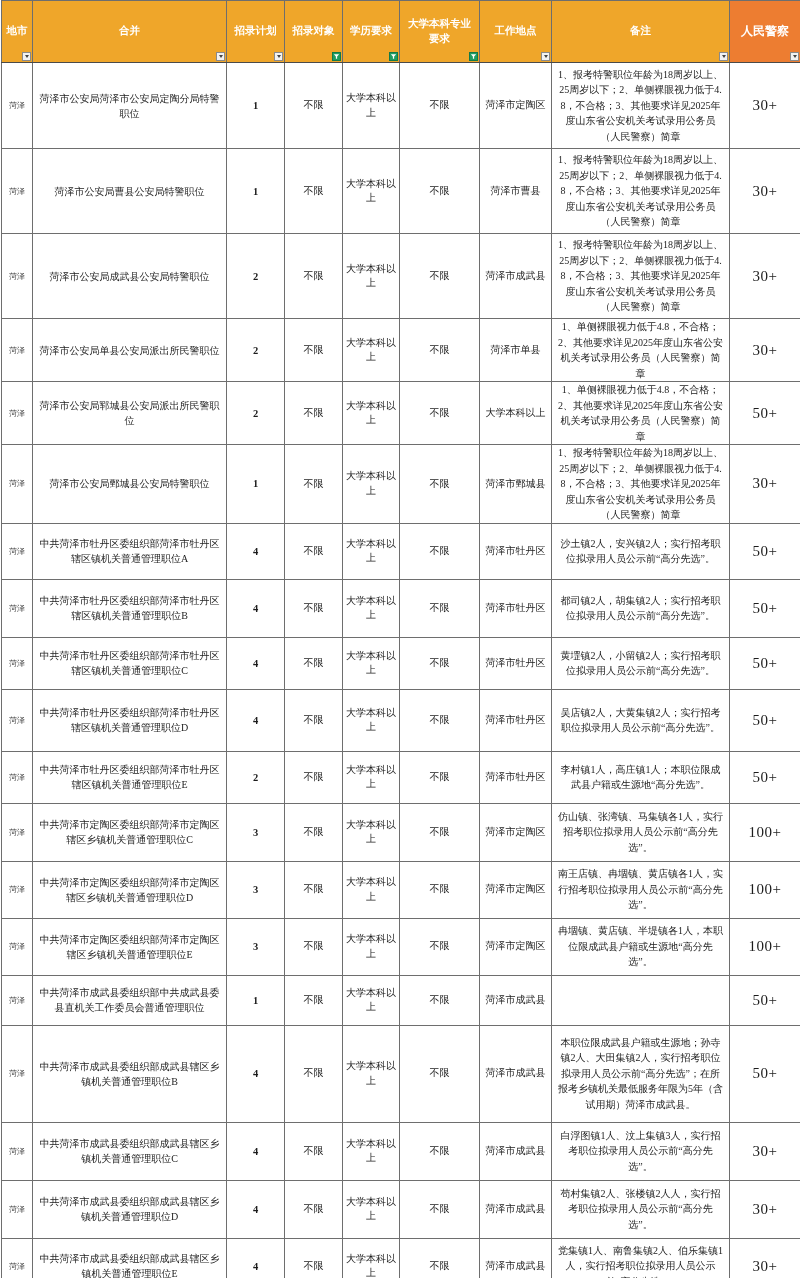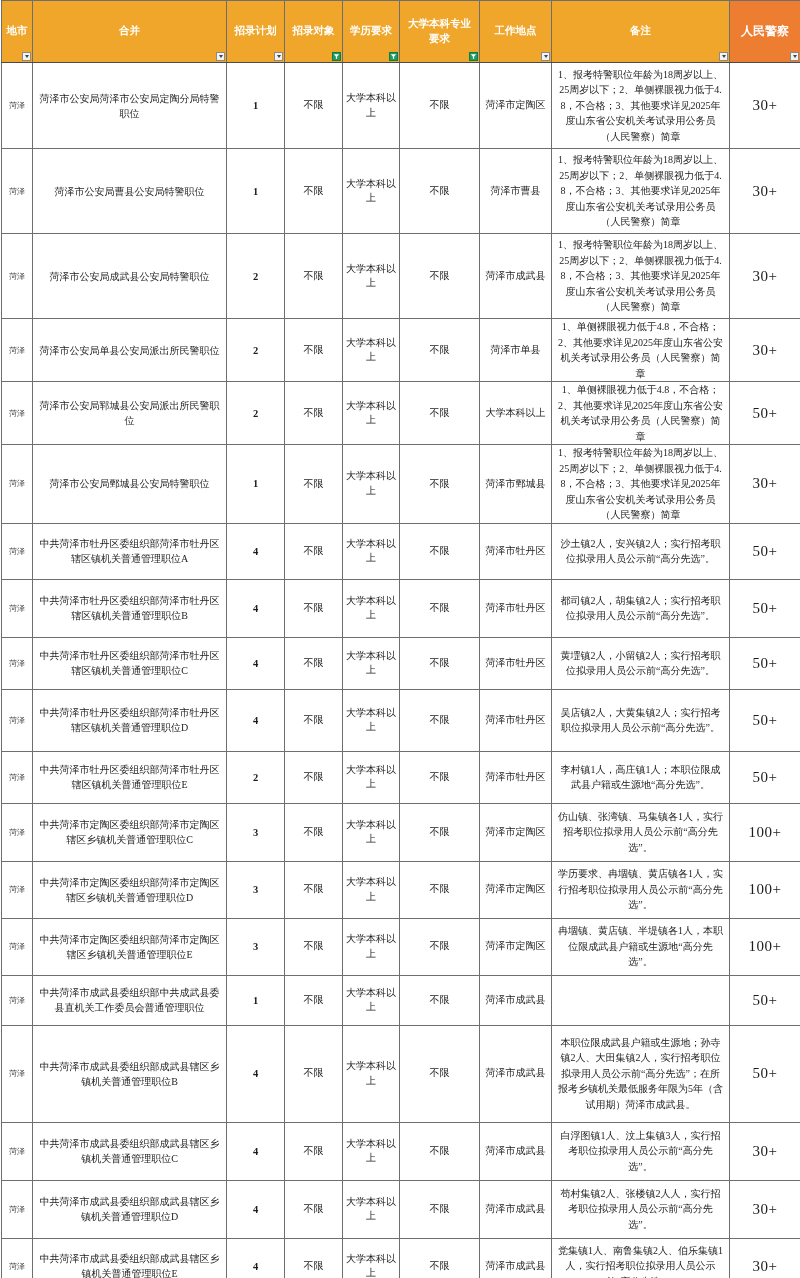--- a/index.html
+++ b/index.html
@@ -317,21 +317,21 @@
   </tr>
 
   <tr>
     <td class="c-region">菏泽</td>
     <td class="c-position">中共菏泽市定陶区委组织部菏泽市定陶区辖区乡镇机关普通管理职位D</td>
     <td class="c-plan">3</td>
     <td class="c-target">不限</td>
     <td class="c-education">大学本科以上</td>
     <td class="c-major">不限</td>
     <td class="c-location">菏泽市定陶区</td>
-    <td class="c-remark">学历要求、冉堌镇、黄店镇各1人，实行招考职位拟录用人员公示前“高分先选”。</td>
+    <td class="c-remark">南王店镇、冉堌镇、黄店镇各1人，实行招考职位拟录用人员公示前“高分先选”。</td>
     <td class="c-ratio">100+</td>
   </tr>
 
   <tr>
     <td class="c-region">菏泽</td>
     <td class="c-position">中共菏泽市定陶区委组织部菏泽市定陶区辖区乡镇机关普通管理职位E</td>
     <td class="c-plan">3</td>
     <td class="c-target">不限</td>
     <td class="c-education">大学本科以上</td>
     <td class="c-major">不限</td>

